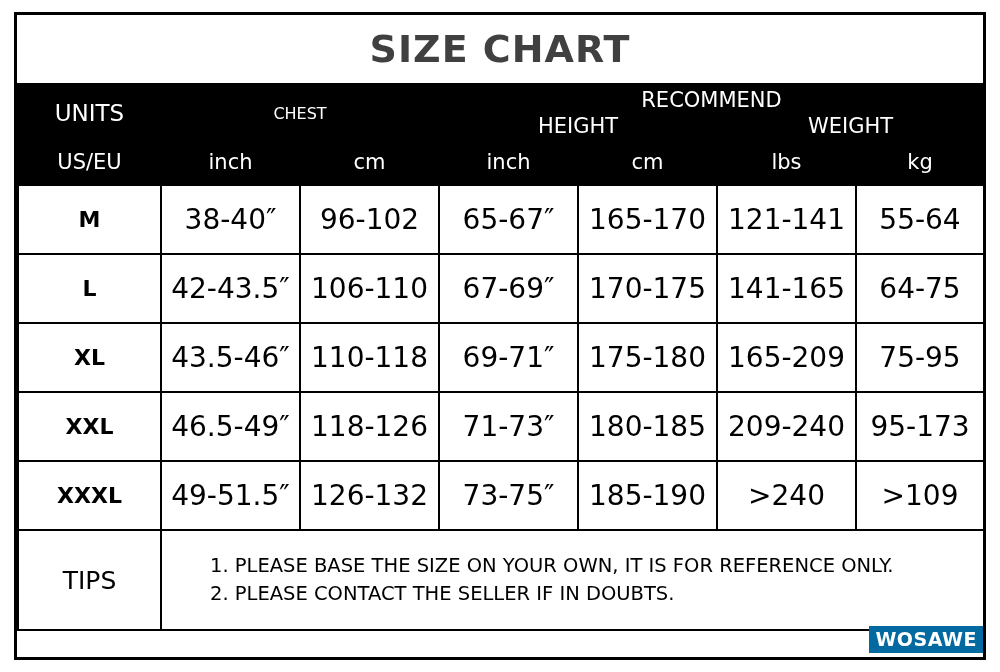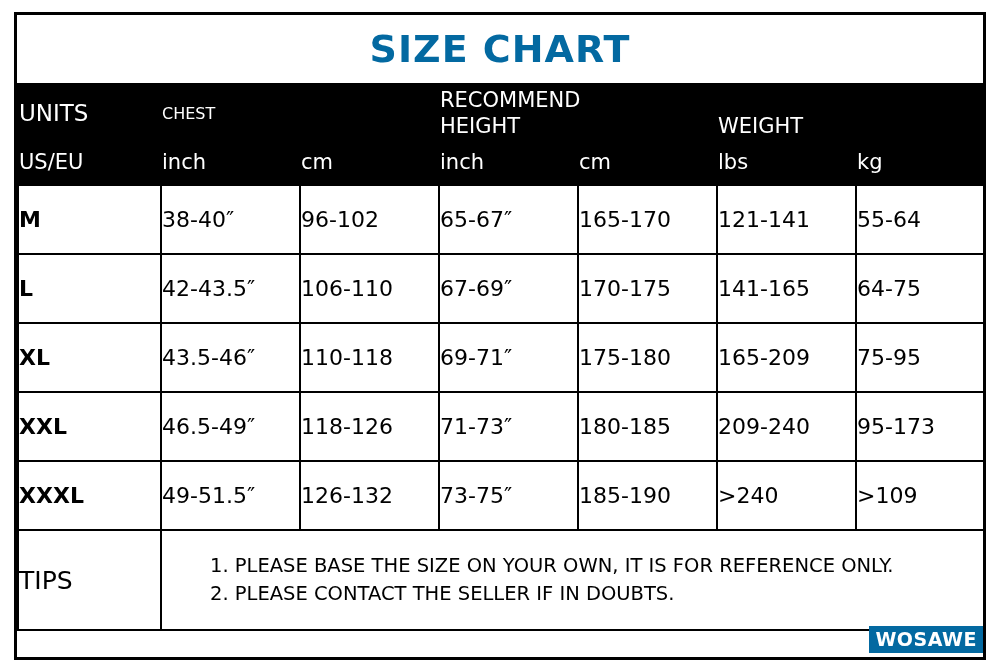--- a/index.html
+++ b/index.html
@@ -35,30 +35,30 @@
     display: flex;
     align-items: center;
     justify-content: center;
     background: #ffffff;
     border-bottom: 3px solid #000000;
   }
   .title-bar .title {
     font-size: 38px;
     font-weight: bold;
     letter-spacing: 1px;
-    color: #0369a1;
+    color: #404040;
   }
   table.chart {
     border-collapse: collapse;
     table-layout: fixed;
     width: 100%;
   }
   table.chart td, table.chart th {
     border: 2px solid #000000;
-    text-align: left;
+    text-align: center;
     vertical-align: middle;
     font-weight: normal;
     padding: 0;
   }
   .hdr {
     background: #000000;
     color: #ffffff;
   }
   .hdr td {
     border: 2px solid #ffffff;
@@ -81,21 +81,21 @@
   }
   .h-unitrow td {
     font-size: 21px;
     height: 44px;
   }
   .h-usoreu {
     font-size: 20px;
   }
   .body-row td {
     height: 67px;
-    font-size: 22px;
+    font-size: 28px;
     color: #000000;
     background: #ffffff;
   }
   .body-row td.size-cell {
     font-weight: bold;
     font-size: 22px;
   }
   .tips-row td {
     height: 82px;
     background: #ffffff;

